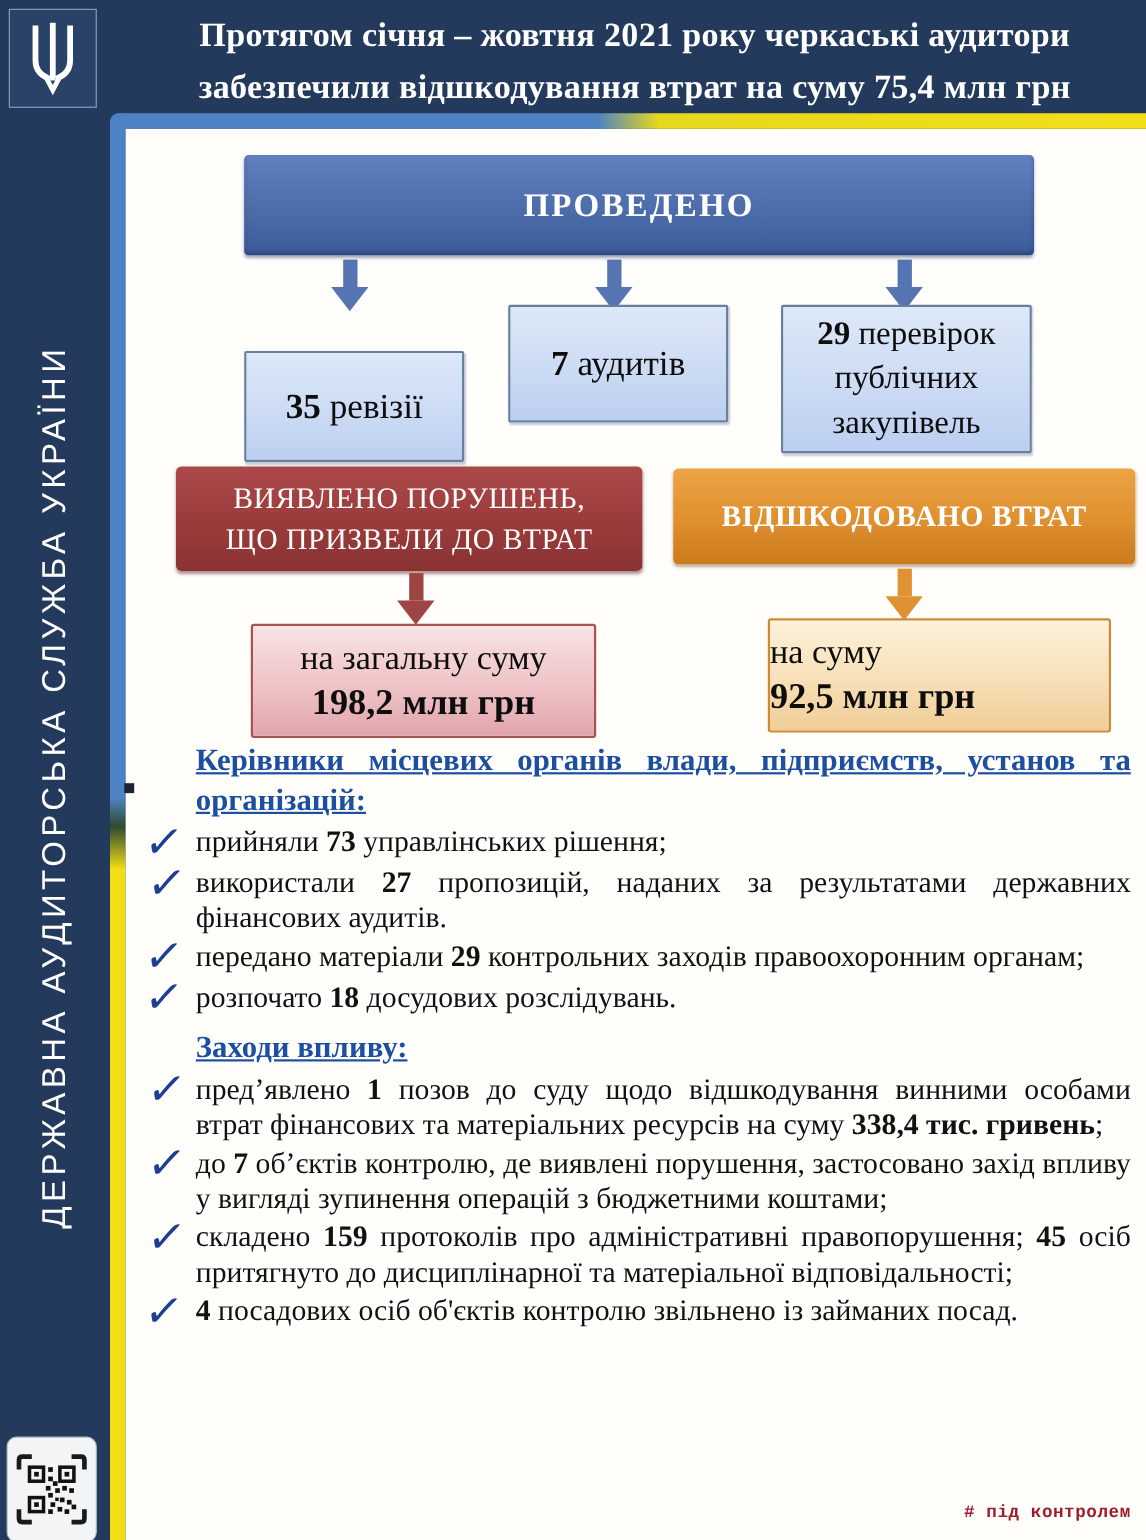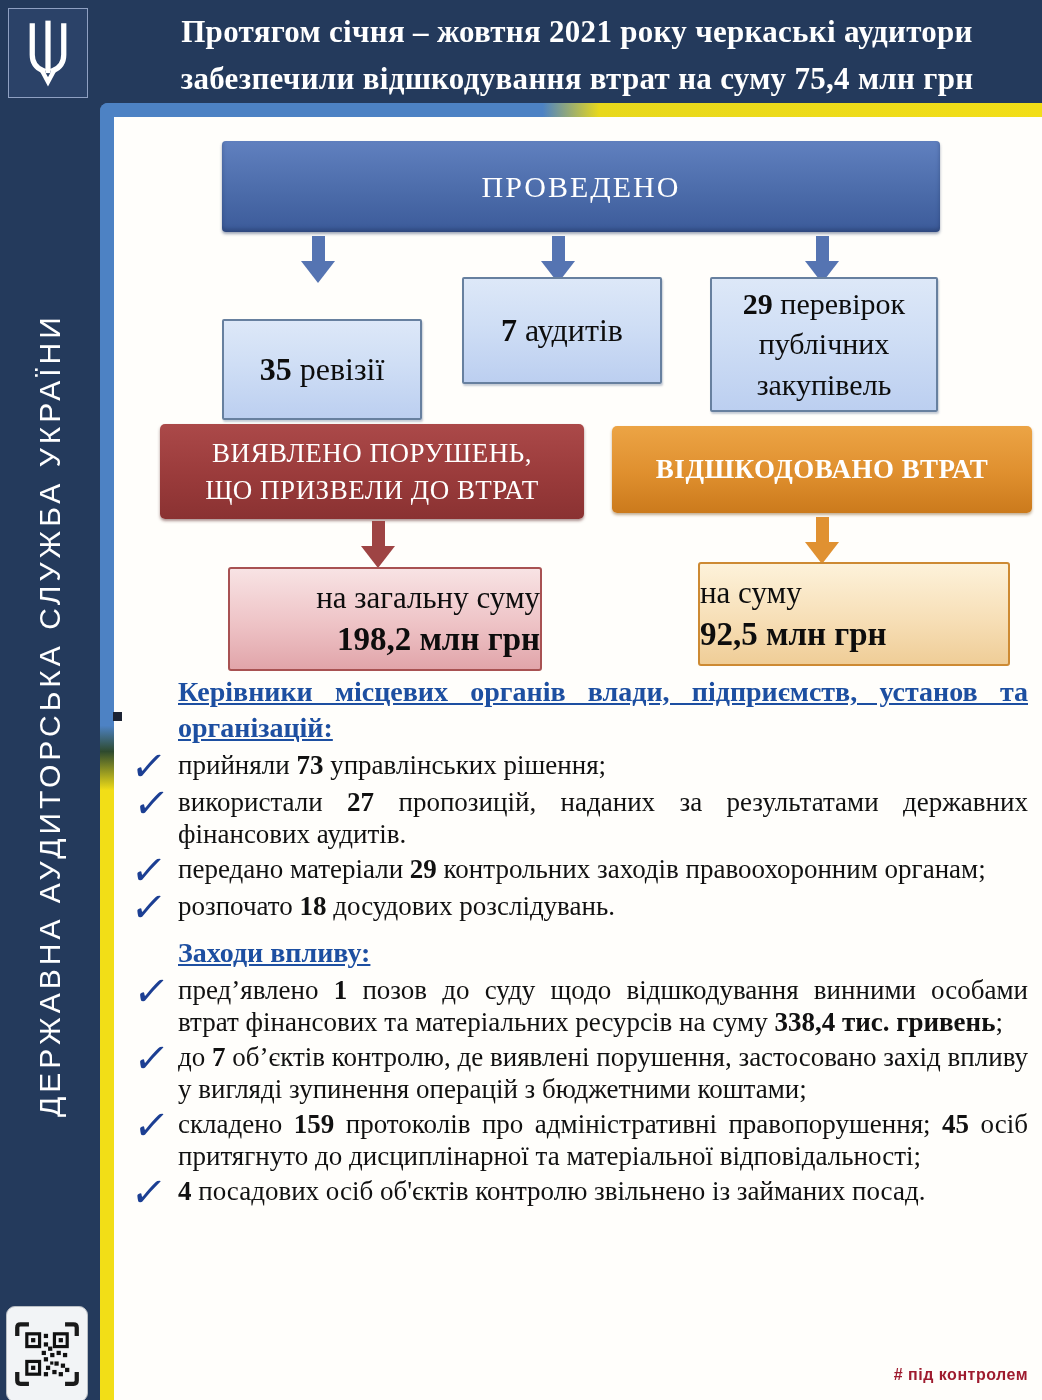--- a/index.html
+++ b/index.html
@@ -45,21 +45,21 @@
     background:linear-gradient(to bottom,#4d82c4 0%,#4d82c4 48%,#2e4a2e 50%,#f2de17 53%,#f2de17 100%);
     border-top-left-radius:8px;
   }
   .artifact-mark{position:absolute;left:113px;top:712px;width:9px;height:9px;background:#1c2333;}
   
   .provedeno-box{
     position:absolute;left:222px;top:141px;width:718px;height:91px;
     background:linear-gradient(180deg,#6080bf 0%,#4c6caa 55%,#3c5b9a 100%);
     border-radius:4px;box-shadow:0 2px 3px rgba(40,60,100,0.45), inset 0 -3px 4px rgba(20,35,70,0.35);
     display:flex;align-items:center;justify-content:center;
-    color:#ffffff;font-size:30px;font-weight:normal;letter-spacing:2px;
+    color:#ffffff;font-size:30px;font-weight:bold;letter-spacing:2px;
   }
   .flow-card{
     position:absolute;
     background:linear-gradient(180deg,#dde8f8 0%,#cfdef5 45%,#bccff0 100%);
     border:2px solid #67809f;border-radius:2px;
     box-shadow:1px 2px 2px rgba(90,110,140,0.35);
     display:flex;align-items:center;justify-content:center;text-align:center;
     color:#0d0d0d;font-size:32px;line-height:1.3;
   }
   .flow-card.c1{left:222px;top:283px;width:196px;height:97px;margin-top:36px;}
@@ -76,21 +76,21 @@
     position:absolute;left:612px;top:426px;width:420px;height:87px;
     background:linear-gradient(180deg,#eca445 0%,#df8f2e 55%,#cb7a1c 100%);
     border-radius:5px;box-shadow:0 2px 3px rgba(120,75,20,0.45);
     display:flex;align-items:center;justify-content:center;
     color:#fff;font-size:27px;font-weight:bold;letter-spacing:0.5px;
   }
   .pink-box{
     position:absolute;left:228px;top:567px;width:310px;height:100px;
     background:linear-gradient(180deg,#f8e3e4 0%,#eec3c6 55%,#e1a5aa 100%);
     border:2px solid #a85252;border-radius:3px;
-    display:flex;flex-direction:column;align-items:flex-end;justify-content:center;
+    display:flex;flex-direction:column;align-items:center;justify-content:center;
     color:#0d0d0d;text-align:center;
   }
   .cream-box{
     position:absolute;left:698px;top:562px;width:308px;height:100px;
     background:linear-gradient(180deg,#fdf2da 0%,#f7dfb7 55%,#efcd97 100%);
     border:2px solid #cd8a33;border-radius:3px;
     display:flex;flex-direction:column;align-items:flex-start;justify-content:center;
     color:#0d0d0d;text-align:center;
   }
   .amount-label{font-size:31px;line-height:40px;}
@@ -116,21 +116,21 @@
   .bullet{display:flex;margin:0 0 3px 0;}
   .check{
     flex:0 0 46px;color:#1c3f93;font-size:40px;font-weight:bold;line-height:34px;
     transform:skewX(-10deg);font-family:"DejaVu Sans",sans-serif;
   }
   .bullet p{margin:0;flex:1;font-size:27px;line-height:32px;text-align:justify;}
   .bullet p b{font-weight:bold;}
   
   .footer-tag{
     position:absolute;right:14px;top:1366px;
-    color:#9e1b2e;font-family:Liberation Sans, sans-serif;
+    color:#9e1b2e;font-family:Liberation Mono, monospace;
     font-size:16px;font-weight:bold;letter-spacing:0.5px;
   }
 </style>
 </head>
 <body>
 
 <div class="sidebar">
   <div class="trident-box">
     <svg width="56" height="70" viewBox="0 0 64 76">
       <g stroke="#ffffff" fill="none" stroke-width="6" stroke-linecap="square">

